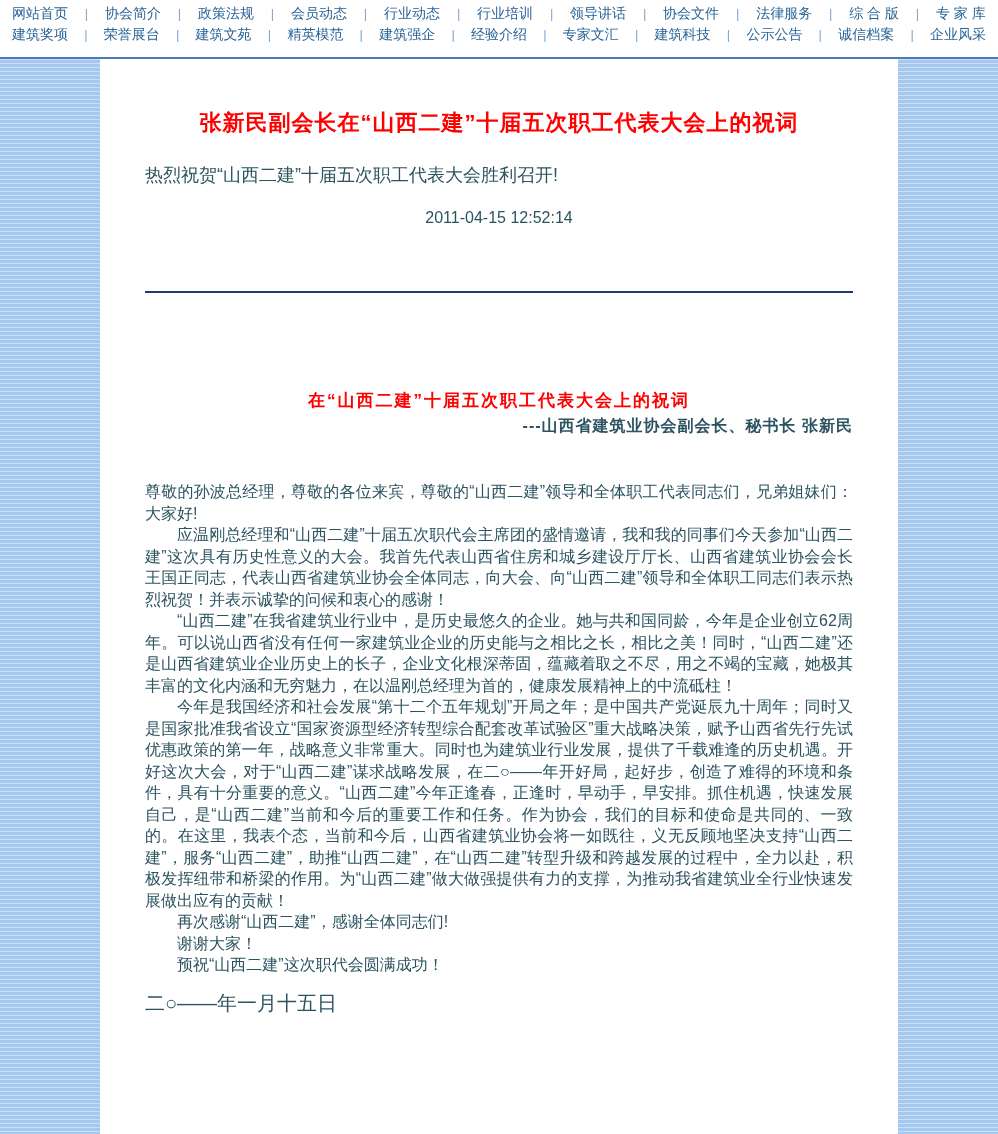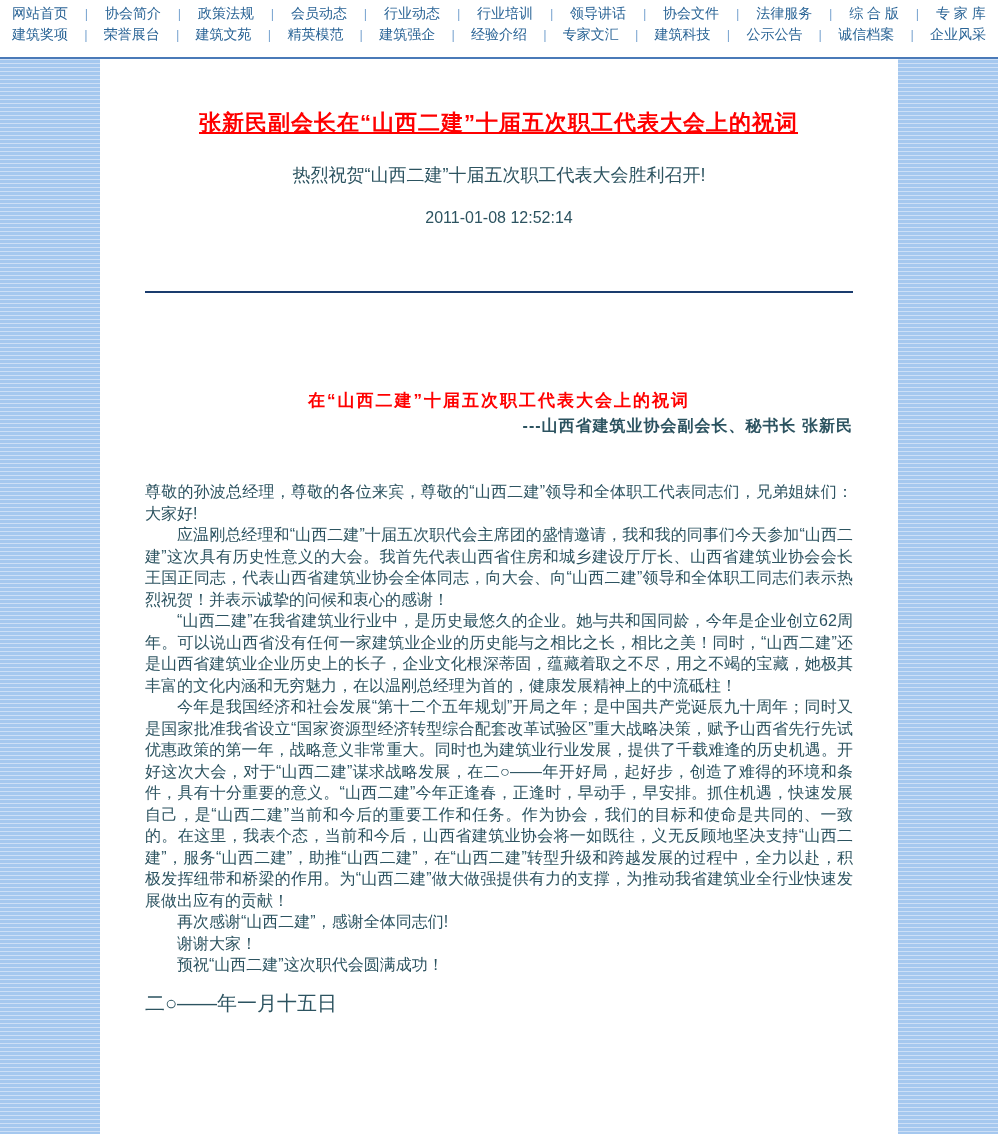--- a/index.html
+++ b/index.html
@@ -57,28 +57,27 @@
     flex:1 1 auto;
     background:#fff;
     padding:50px 45px 30px;
   }
 
   h1.title{
     color:var(--title-red);
     font-size:22px;
     line-height:28px;
     font-weight:bold;
-    text-align:left;
+    text-align:center;
     margin:0 auto;
     max-width:600px;
     letter-spacing:1px;
-    text-decoration:underline;
   }
   .subtitle{
-    text-align:center;
+    text-align:left;
     margin-top:26px;
     font-size:18px;
     color:var(--text-dark);
   }
   .datetime{
     text-align:center;
     margin-top:22px;
     font-size:16px;
     color:var(--text-dark);
   }
@@ -129,21 +128,21 @@
     <div class="nav-row"><a class="nav-link" href="#">网站首页</a><span class="sep">|</span><a class="nav-link" href="#">协会简介</a><span class="sep">|</span><a class="nav-link" href="#">政策法规</a><span class="sep">|</span><a class="nav-link" href="#">会员动态</a><span class="sep">|</span><a class="nav-link" href="#">行业动态</a><span class="sep">|</span><a class="nav-link" href="#">行业培训</a><span class="sep">|</span><a class="nav-link" href="#">领导讲话</a><span class="sep">|</span><a class="nav-link" href="#">协会文件</a><span class="sep">|</span><a class="nav-link" href="#">法律服务</a><span class="sep">|</span><a class="nav-link" href="#">综 合 版</a><span class="sep">|</span><a class="nav-link" href="#">专 家 库</a></div>
     <div class="nav-row"><a class="nav-link" href="#">建筑奖项</a><span class="sep">|</span><a class="nav-link" href="#">荣誉展台</a><span class="sep">|</span><a class="nav-link" href="#">建筑文苑</a><span class="sep">|</span><a class="nav-link" href="#">精英模范</a><span class="sep">|</span><a class="nav-link" href="#">建筑强企</a><span class="sep">|</span><a class="nav-link" href="#">经验介绍</a><span class="sep">|</span><a class="nav-link" href="#">专家文汇</a><span class="sep">|</span><a class="nav-link" href="#">建筑科技</a><span class="sep">|</span><a class="nav-link" href="#">公示公告</a><span class="sep">|</span><a class="nav-link" href="#">诚信档案</a><span class="sep">|</span><a class="nav-link" href="#">企业风采</a></div>
   </nav>
 
   <div class="main">
     <div class="stripe"></div>
 
     <div class="content">
       <h1 class="title">张新民副会长在“山西二建”十届五次职工代表大会上的祝词</h1>
       <div class="subtitle">热烈祝贺“山西二建”十届五次职工代表大会胜利召开!</div>
-      <div class="datetime">2011-01-08 12:52:14</div>
+      <div class="datetime">2011-04-15 12:52:14</div>
       <hr class="divider">
       <div class="subheading">在“山西二建”十届五次职工代表大会上的祝词</div>
       <div class="author">---山西省建筑业协会副会长、秘书长 张新民</div>
       <div class="body-text">
           <p class="body-para">尊敬的孙波总经理，尊敬的各位来宾，尊敬的“山西二建”领导和全体职工代表同志们，兄弟姐妹们：大家好!</p>
           <p class="body-para indent">应温刚总经理和“山西二建”十届五次职代会主席团的盛情邀请，我和我的同事们今天参加“山西二建”这次具有历史性意义的大会。我首先代表山西省住房和城乡建设厅厅长、山西省建筑业协会会长王国正同志，代表山西省建筑业协会全体同志，向大会、向“山西二建”领导和全体职工同志们表示热烈祝贺！并表示诚挚的问候和衷心的感谢！</p>
           <p class="body-para indent">“山西二建”在我省建筑业行业中，是历史最悠久的企业。她与共和国同龄，今年是企业创立62周年。可以说山西省没有任何一家建筑业企业的历史能与之相比之长，相比之美！同时，“山西二建”还是山西省建筑业企业历史上的长子，企业文化根深蒂固，蕴藏着取之不尽，用之不竭的宝藏，她极其丰富的文化内涵和无穷魅力，在以温刚总经理为首的，健康发展精神上的中流砥柱！</p>
           <p class="body-para indent">今年是我国经济和社会发展“第十二个五年规划”开局之年；是中国共产党诞辰九十周年；同时又是国家批准我省设立“国家资源型经济转型综合配套改革试验区”重大战略决策，赋予山西省先行先试优惠政策的第一年，战略意义非常重大。同时也为建筑业行业发展，提供了千载难逢的历史机遇。开好这次大会，对于“山西二建”谋求战略发展，在二○——年开好局，起好步，创造了难得的环境和条件，具有十分重要的意义。“山西二建”今年正逢春，正逢时，早动手，早安排。抓住机遇，快速发展自己，是“山西二建”当前和今后的重要工作和任务。作为协会，我们的目标和使命是共同的、一致的。在这里，我表个态，当前和今后，山西省建筑业协会将一如既往，义无反顾地坚决支持“山西二建”，服务“山西二建”，助推“山西二建”，在“山西二建”转型升级和跨越发展的过程中，全力以赴，积极发挥纽带和桥梁的作用。为“山西二建”做大做强提供有力的支撑，为推动我省建筑业全行业快速发展做出应有的贡献！</p>
           <p class="body-para indent">再次感谢“山西二建”，感谢全体同志们!</p>
           <p class="body-para indent">谢谢大家！</p>

